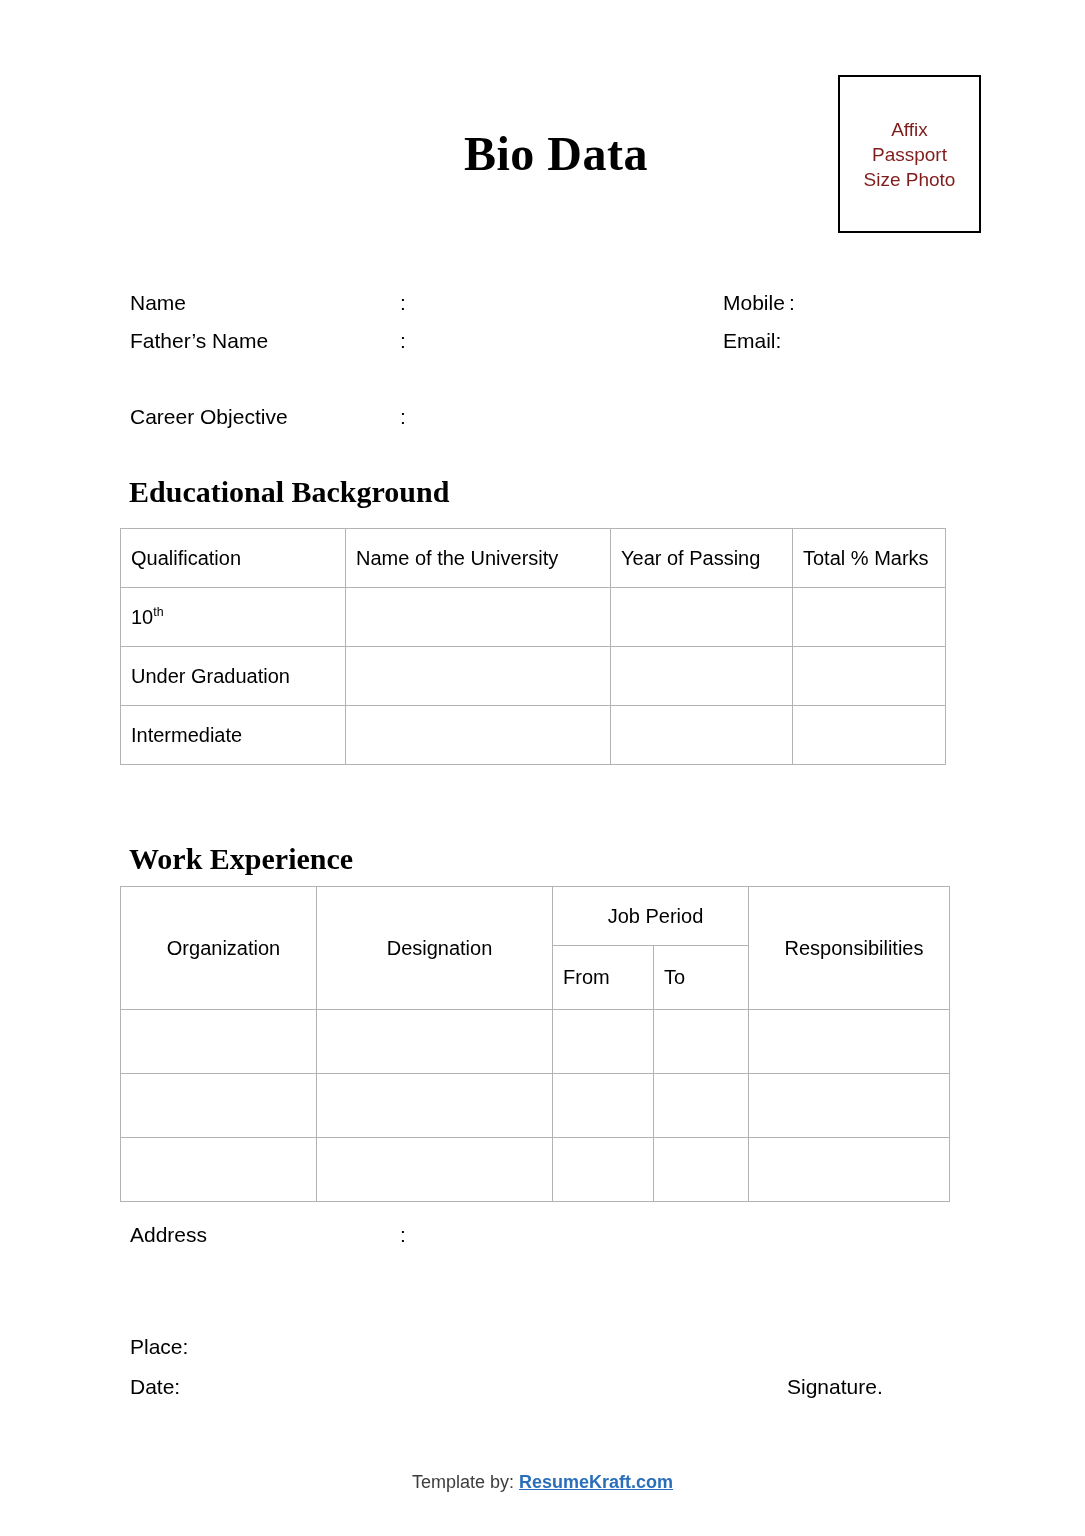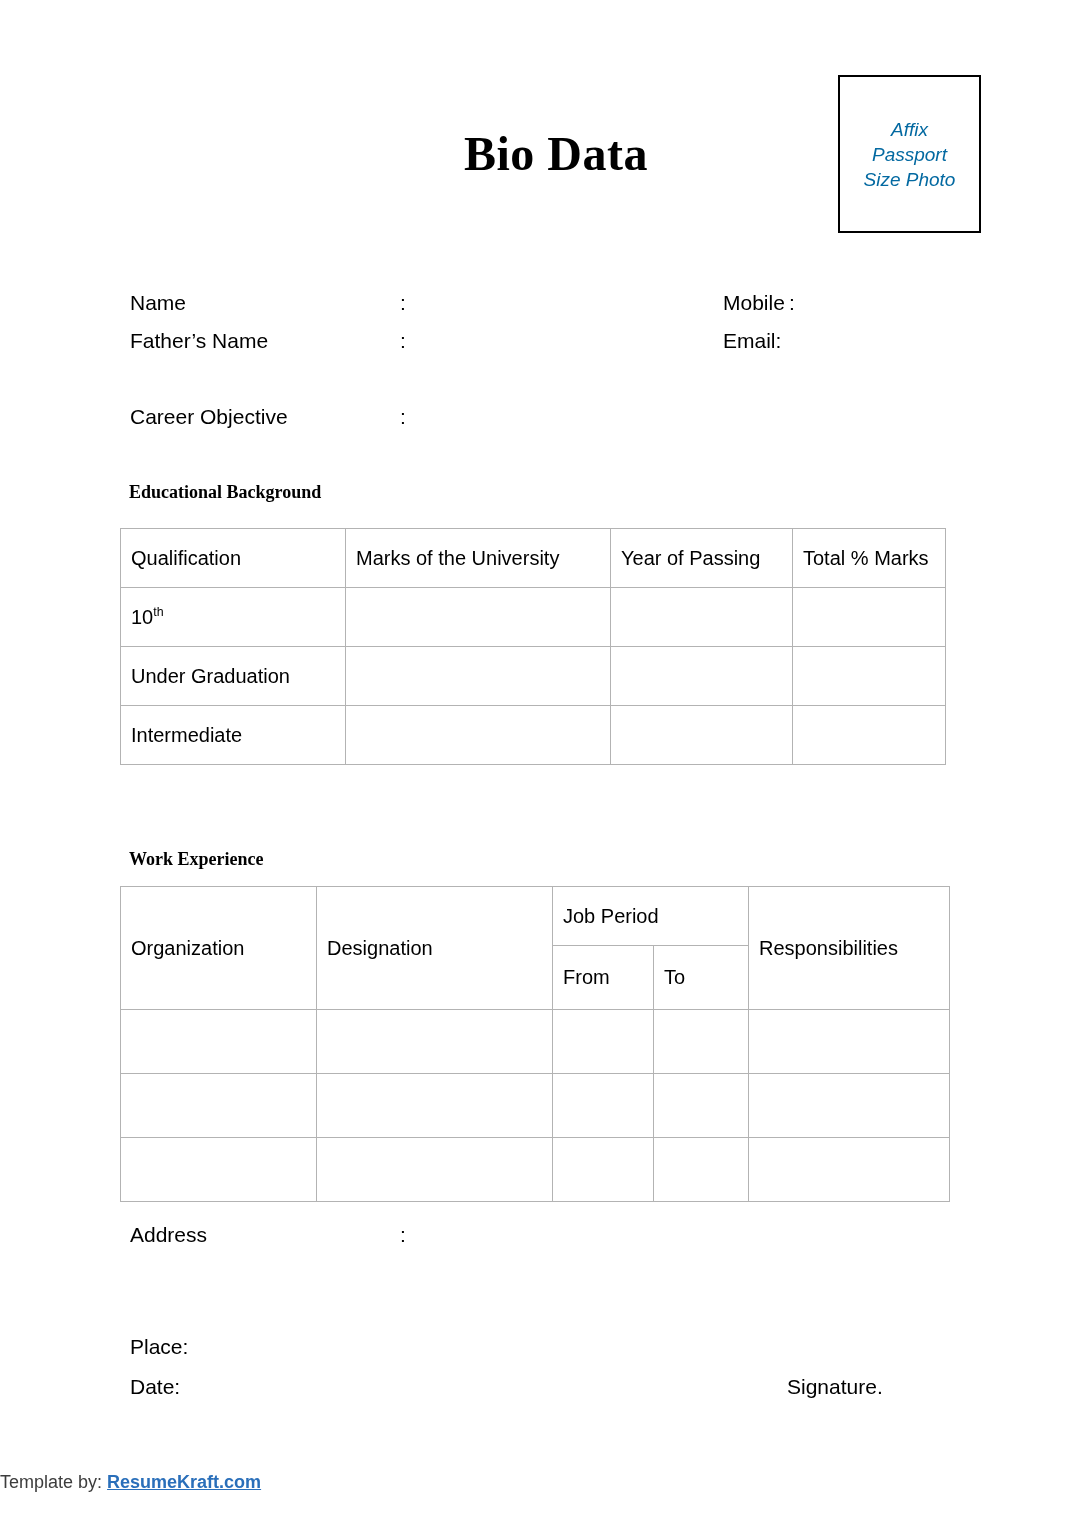--- a/index.html
+++ b/index.html
@@ -53,22 +53,21 @@
     border: 2px solid #000000;
     box-sizing: border-box;
     display: flex;
     align-items: center;
     justify-content: center;
   }
   .photo-box-text {
     text-align: center;
     font-size: 19px;
     line-height: 25px;
-    color: #0369a1;
-    font-style: italic;
+    color: #7f1d1d;
   }
 
   
   .field-row {
     position: absolute;
     font-size: 21px;
     line-height: 26px;
     white-space: nowrap;
   }
   .field-label {
@@ -91,21 +90,21 @@
   #row-father    { left: 130px; top: 328px; }
   #row-objective { left: 130px; top: 404px; }
   #row-address   { left: 130px; top: 1222px; }
 
   
   .section-heading {
     position: absolute;
     left: 129px;
     font-family: "Liberation Serif", serif;
     font-weight: bold;
-    font-size: 18px;
+    font-size: 30px;
     line-height: 26px;
   }
   #heading-education { top: 479px; }
   #heading-work      { top: 846px; text-align: center; }
 
   
   table.form-table {
     position: absolute;
     border-collapse: collapse;
     table-layout: fixed;
@@ -128,21 +127,21 @@
     width: 825px;
   }
   #table-education tr.head-row td { height: 58px; }
   #table-education tr.data-row td { height: 58px; }
 
   #table-work {
     left: 120px;
     top: 886px;
     width: 829px;
   }
-  #table-work tr.head-row td      { height: 58px; }
+  #table-work tr.head-row td      { height: 58px; text-align: center; }
   #table-work tr.subhead-row td   { height: 63px; }
   #table-work tr.data-row td      { height: 63px; }
 
   sup.ord {
     font-size: 0.62em;
     vertical-align: super;
     line-height: 0;
   }
 
   
@@ -162,21 +161,21 @@
     font-size: 21px;
     line-height: 26px;
     white-space: nowrap;
   }
 
   .credit {
     position: absolute;
     left: 0;
     top: 1470px;
     width: 1085px;
-    text-align: left;
+    text-align: center;
     font-size: 18px;
     line-height: 24px;
     color: #3d3d3d;
   }
   .credit-link {
     font-weight: bold;
     text-decoration: underline;
   }
 </style>
 </head>
@@ -218,21 +217,21 @@
   <table class="form-table" id="table-education">
     <colgroup>
       <col style="width:225px">
       <col style="width:265px">
       <col style="width:182px">
       <col style="width:153px">
     </colgroup>
     <tbody>
       <tr class="head-row">
         <td>Qualification</td>
-        <td>Marks of the University</td>
+        <td>Name of the University</td>
         <td>Year of Passing</td>
         <td>Total % Marks</td>
       </tr>
       <tr class="data-row">
         <td><span>10</span><sup class="ord">th</sup></td>
         <td></td>
         <td></td>
         <td></td>
       </tr>
       <tr class="data-row">

